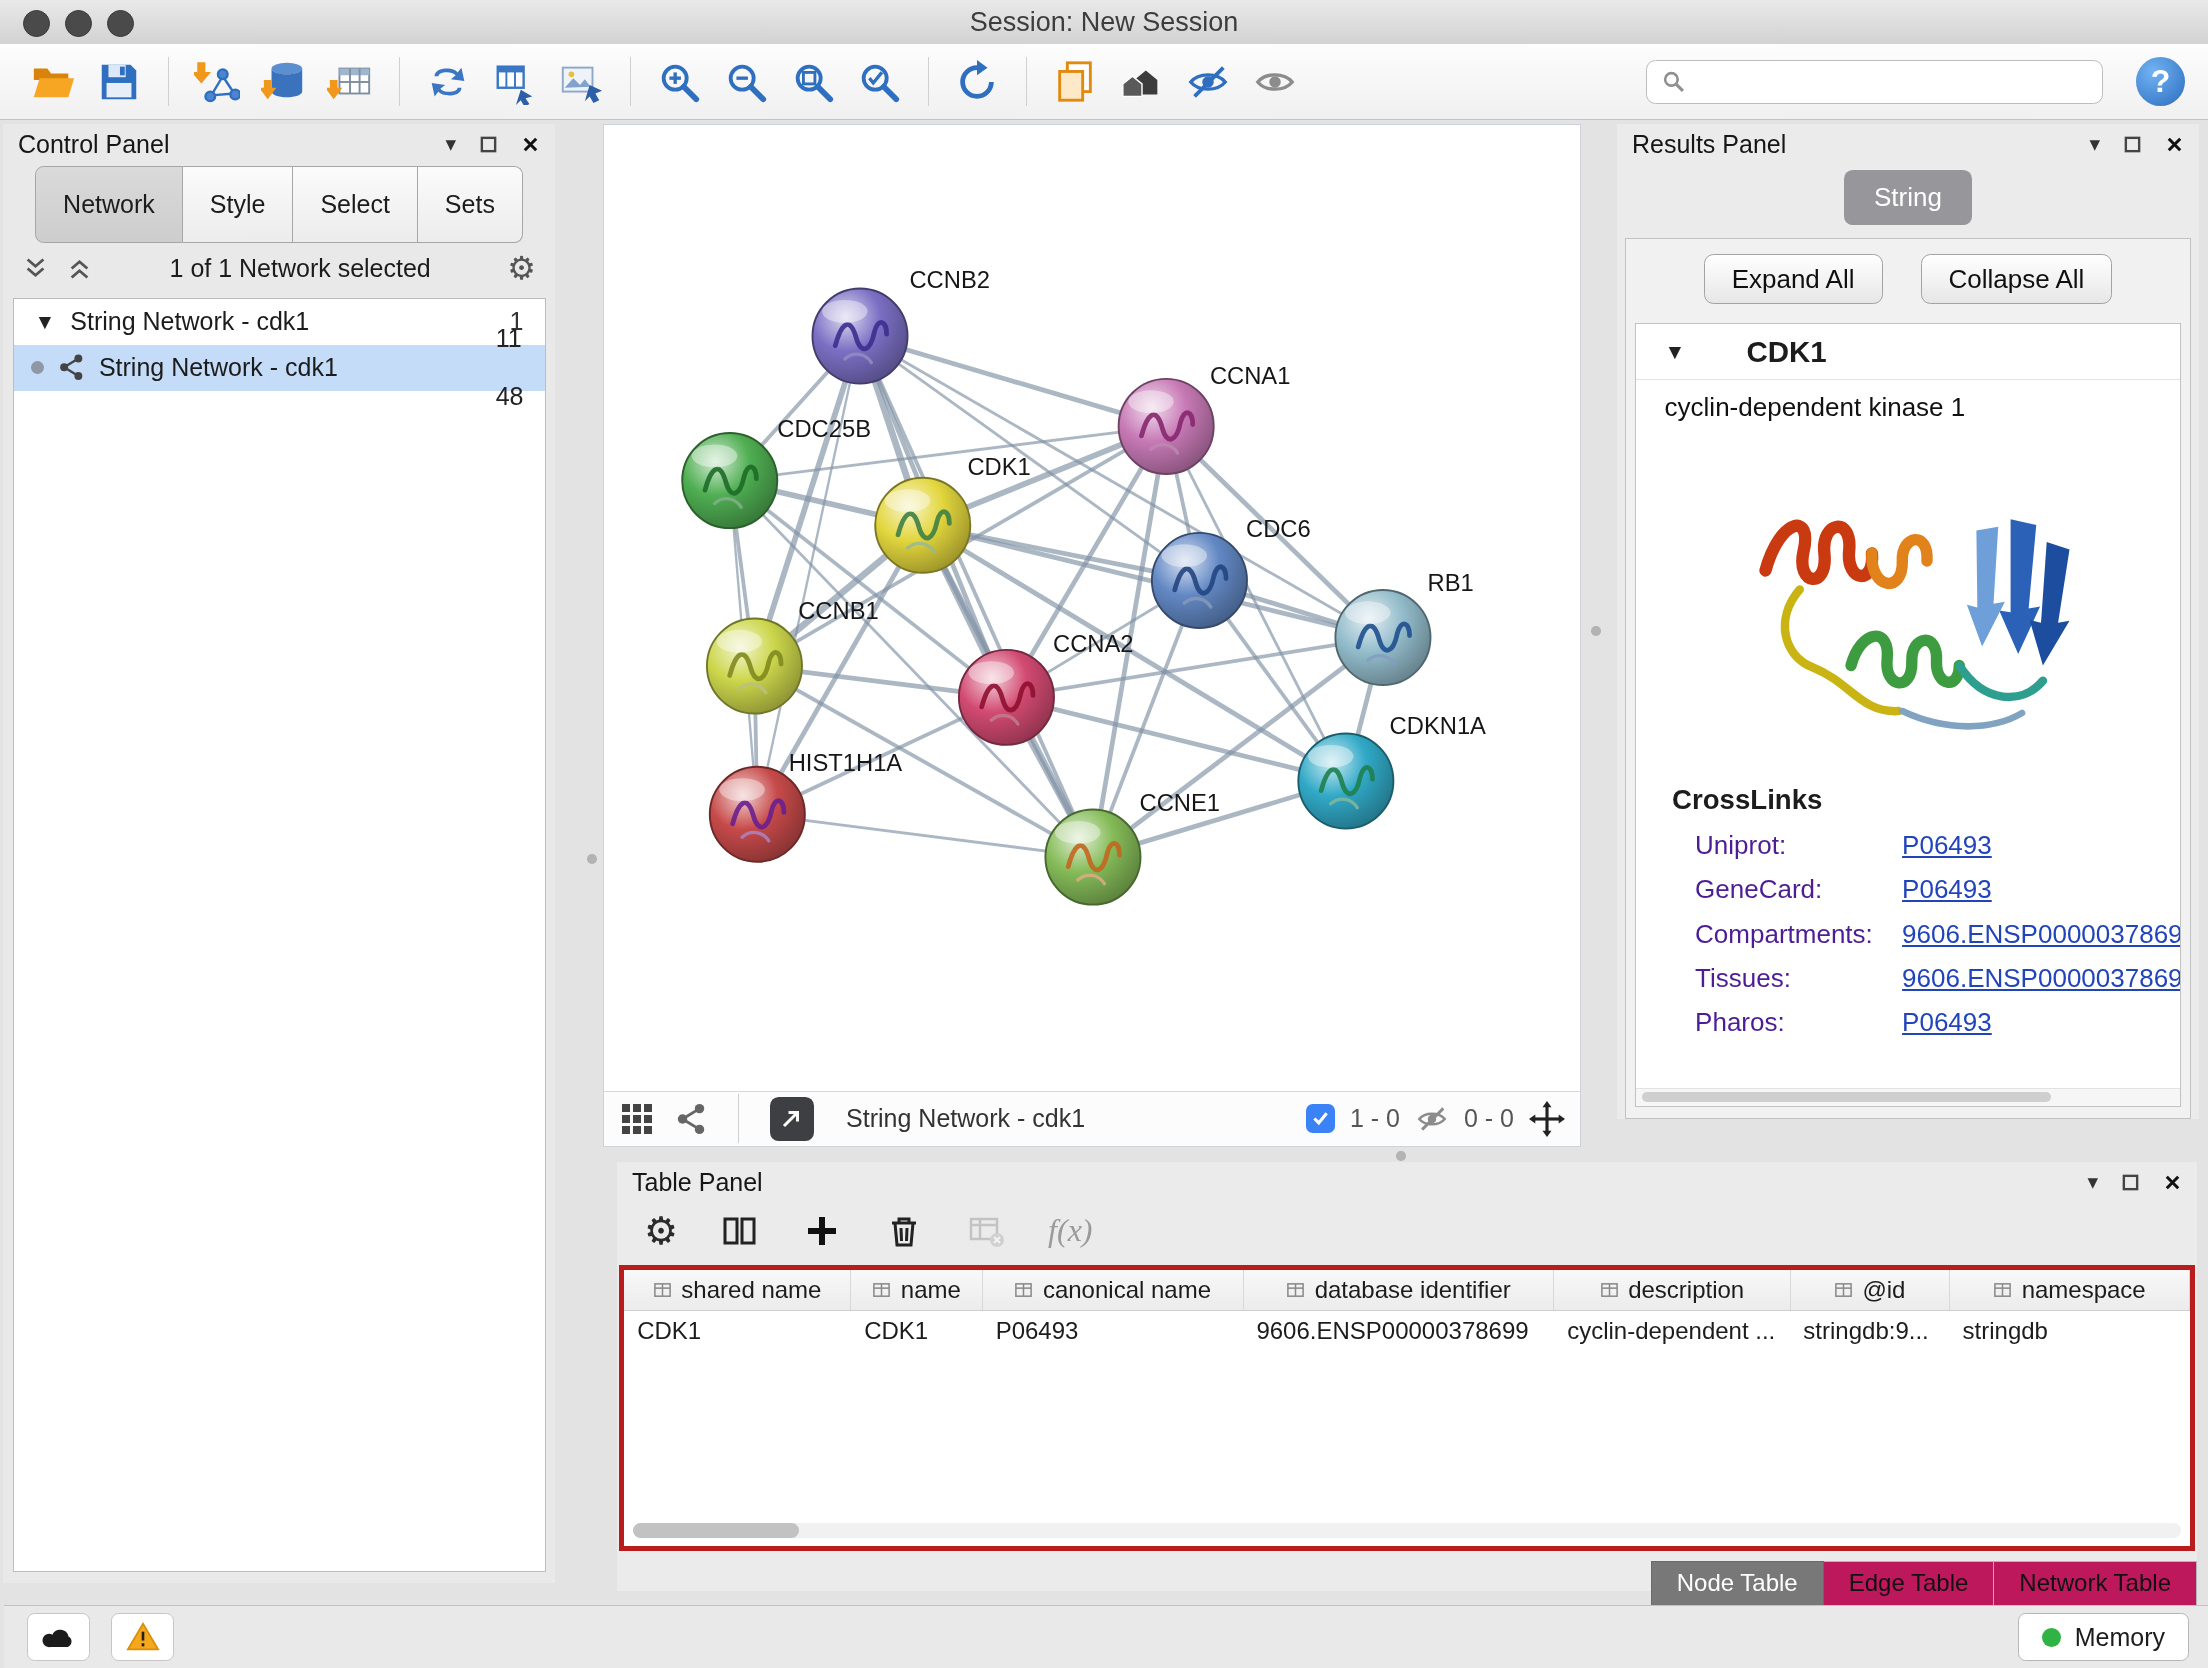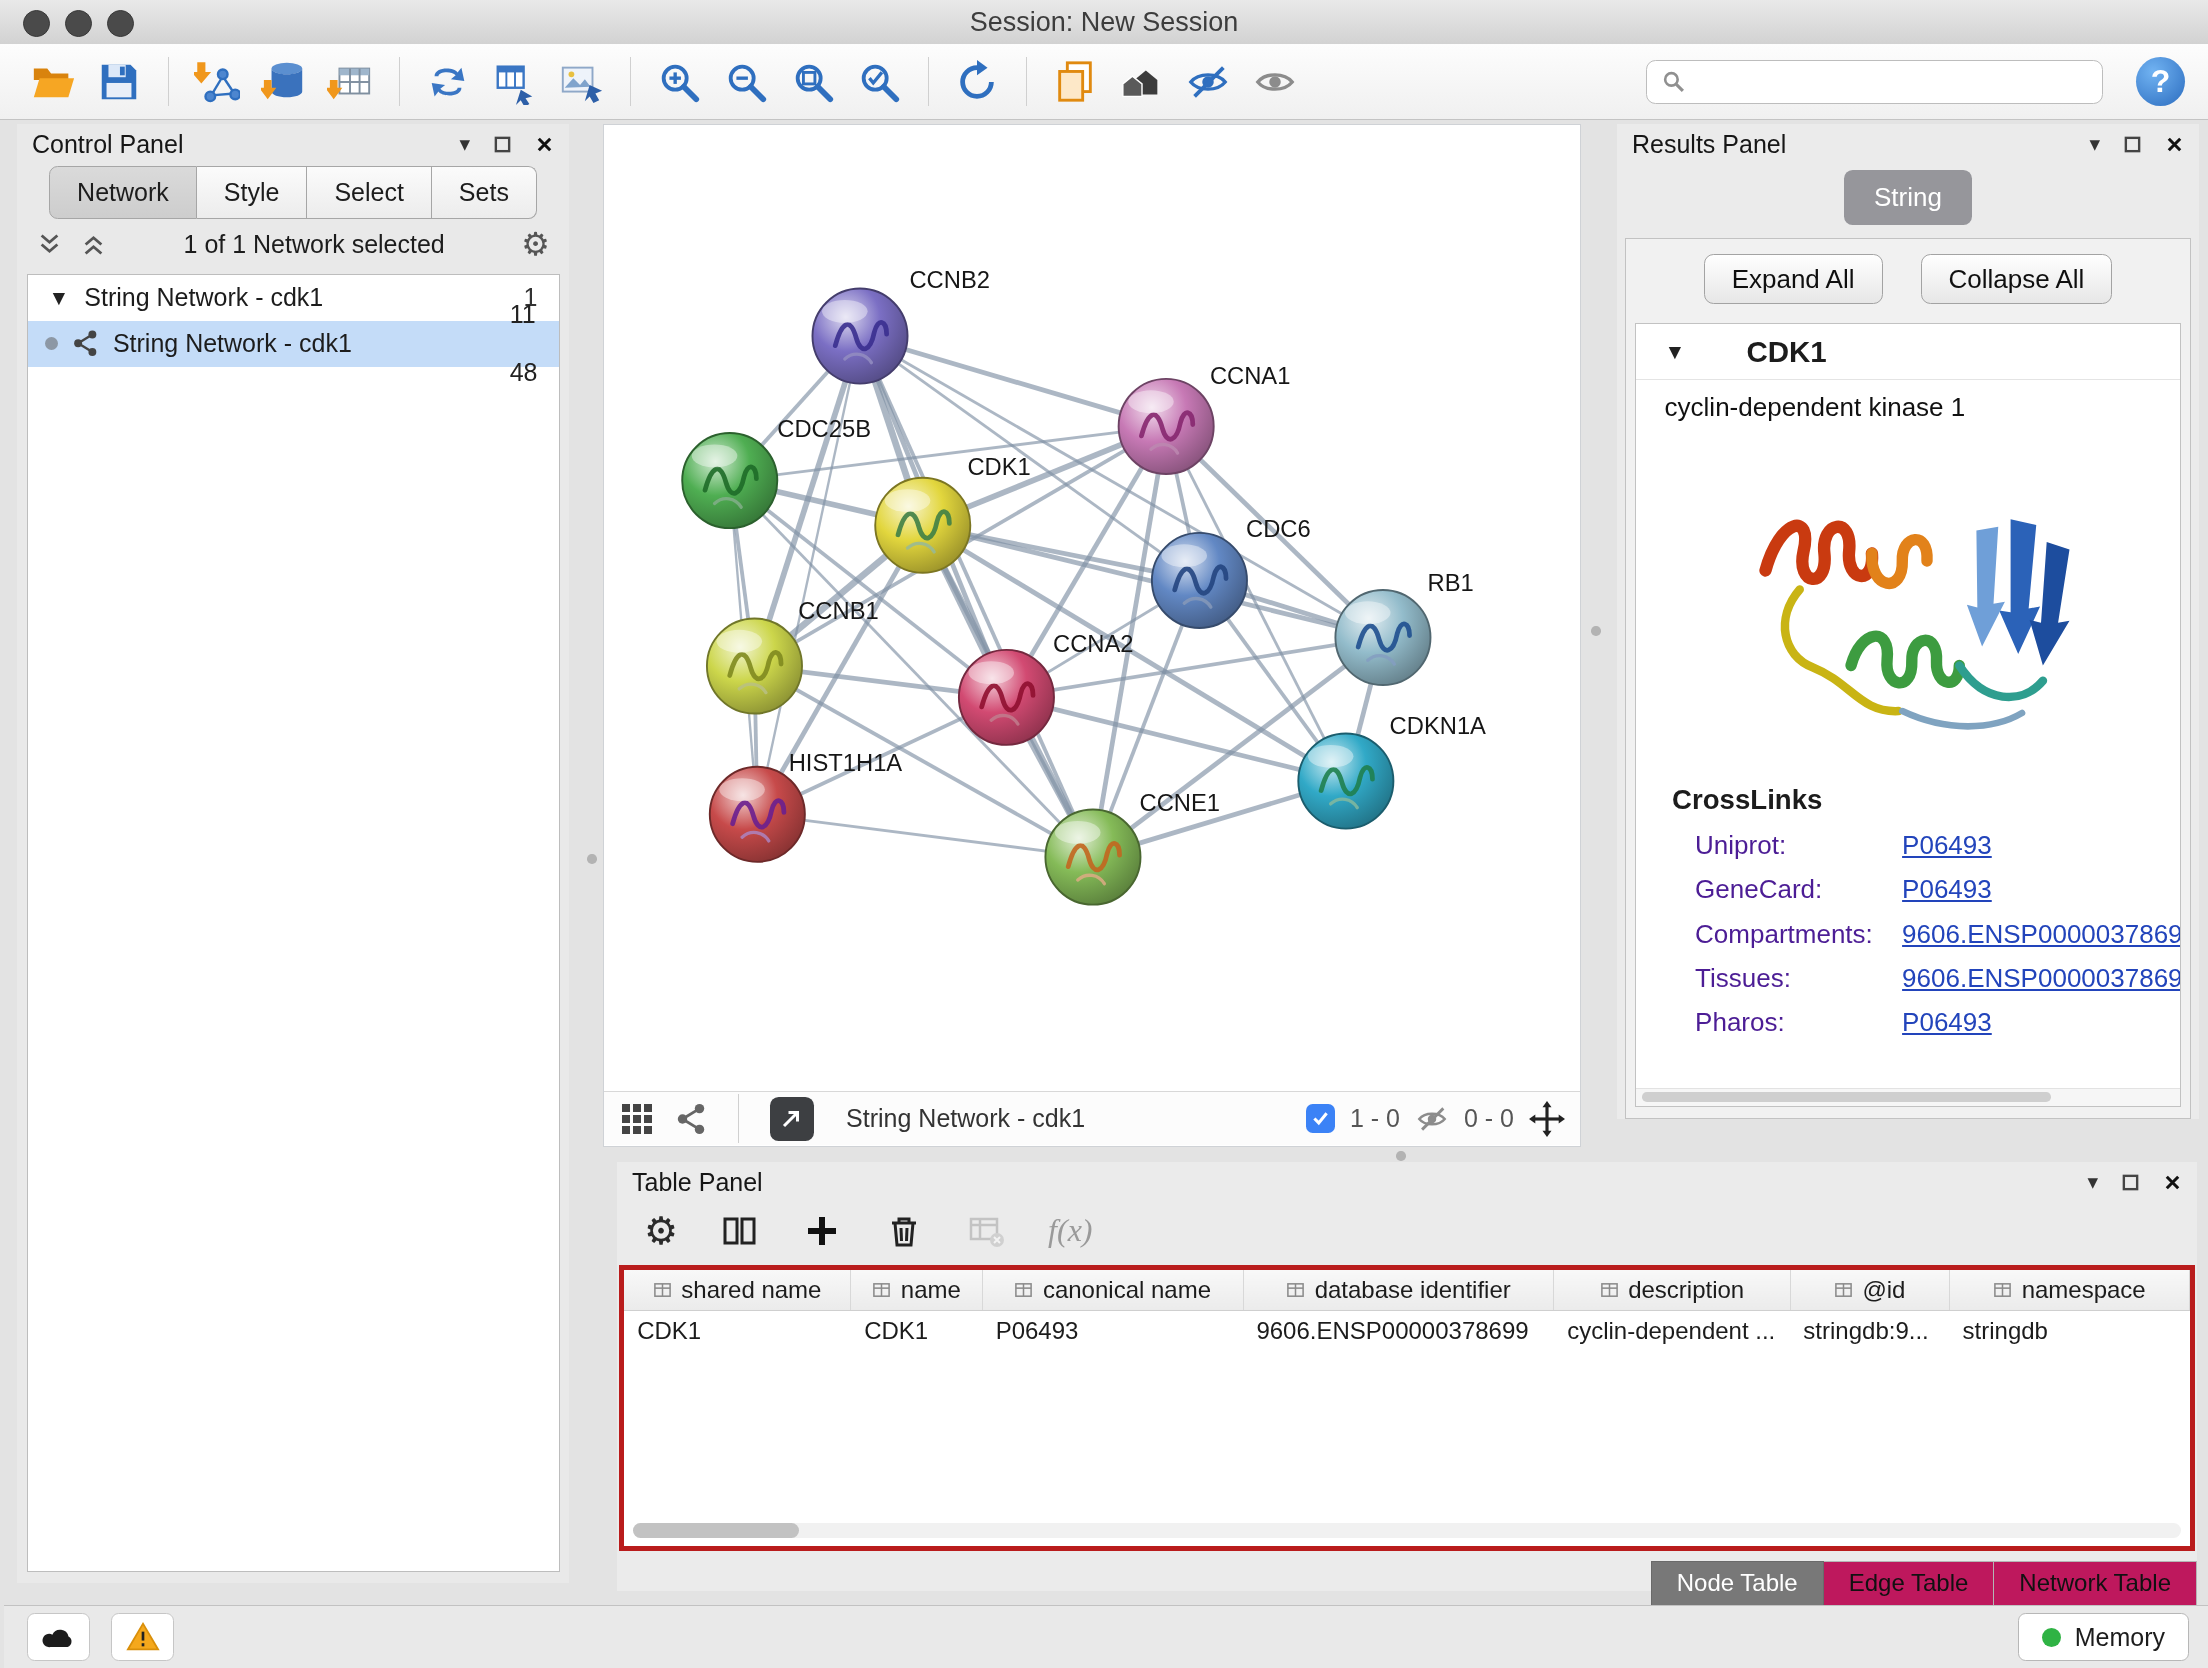--- a/index.html
+++ b/index.html
@@ -20,23 +20,23 @@
   .search{margin-left:auto;width:457px;height:44px;border:1px solid #bdbdbd;border-radius:9.5px;background:#fff;display:flex;align-items:center;padding:0 13.3px;gap:9.5px;box-sizing:border-box;flex:0 0 auto;}
   .search input{border:none;outline:none;font-size:25px;flex:1;background:transparent;font-family:inherit;}
   .helpbtn{width:49px;height:49px;border-radius:50%;background:radial-gradient(circle at 35% 30%,#71b3f2,#2b6cbf);color:#fff;font-size:32px;font-weight:bold;display:flex;align-items:center;justify-content:center;margin-left:25px;flex:0 0 auto;}
 
   
   .panel-header{height:40px;display:flex;align-items:center;padding:0 15px;font-size:25px;color:#161616;flex:0 0 auto;}
   .ph-icons{margin-left:auto;display:flex;gap:23px;align-items:center;}
   .ph-menu{font-size:21px;color:#333;}
 
   
-  .control-panel{position:absolute;left:17px;top:124px;width:552px;height:1459px;background:#e9e9e9;display:flex;flex-direction:column;}
+  .control-panel{position:absolute;left:3px;top:124px;width:552px;height:1459px;background:#e9e9e9;display:flex;flex-direction:column;}
   .tabs{display:flex;justify-content:center;margin-top:1.9px;flex:0 0 auto;}
-  .tab{border:1px solid #a6a6a6;border-left:none;padding:11px 27px;font-size:25px;background:linear-gradient(#fbfbfb,#ececec);color:#1c1c1c;}
+  .tab{border:1px solid #a6a6a6;border-left:none;padding:23px 27px;font-size:25px;background:linear-gradient(#fbfbfb,#ececec);color:#1c1c1c;}
   .tab:first-child{border-left:1px solid #a6a6a6;border-radius:8.6px 0 0 8.6px;}
   .tab:last-child{border-radius:0 8.6px 8.6px 0;}
   .tab.active{background:linear-gradient(#dadada,#cdcdcd);}
   .net-sub{display:flex;align-items:center;height:51px;padding:0 19px;font-size:25px;color:#1c1c1c;flex:0 0 auto;}
   .chevrons{display:flex;gap:17px;align-items:center;}
   .sub-label{flex:1;text-align:center;}
   .gear{font-size:32px;color:#555;line-height:1;}
   .tree-box{margin:3.8px 9.5px 11.4px;background:#fff;border:1px solid #bdbdbd;flex:1;font-size:25px;overflow:hidden;}
   .tree-row1{display:flex;align-items:center;height:46px;padding:0 21px;gap:15px;}
   .tri{font-size:21px;color:#222;}

